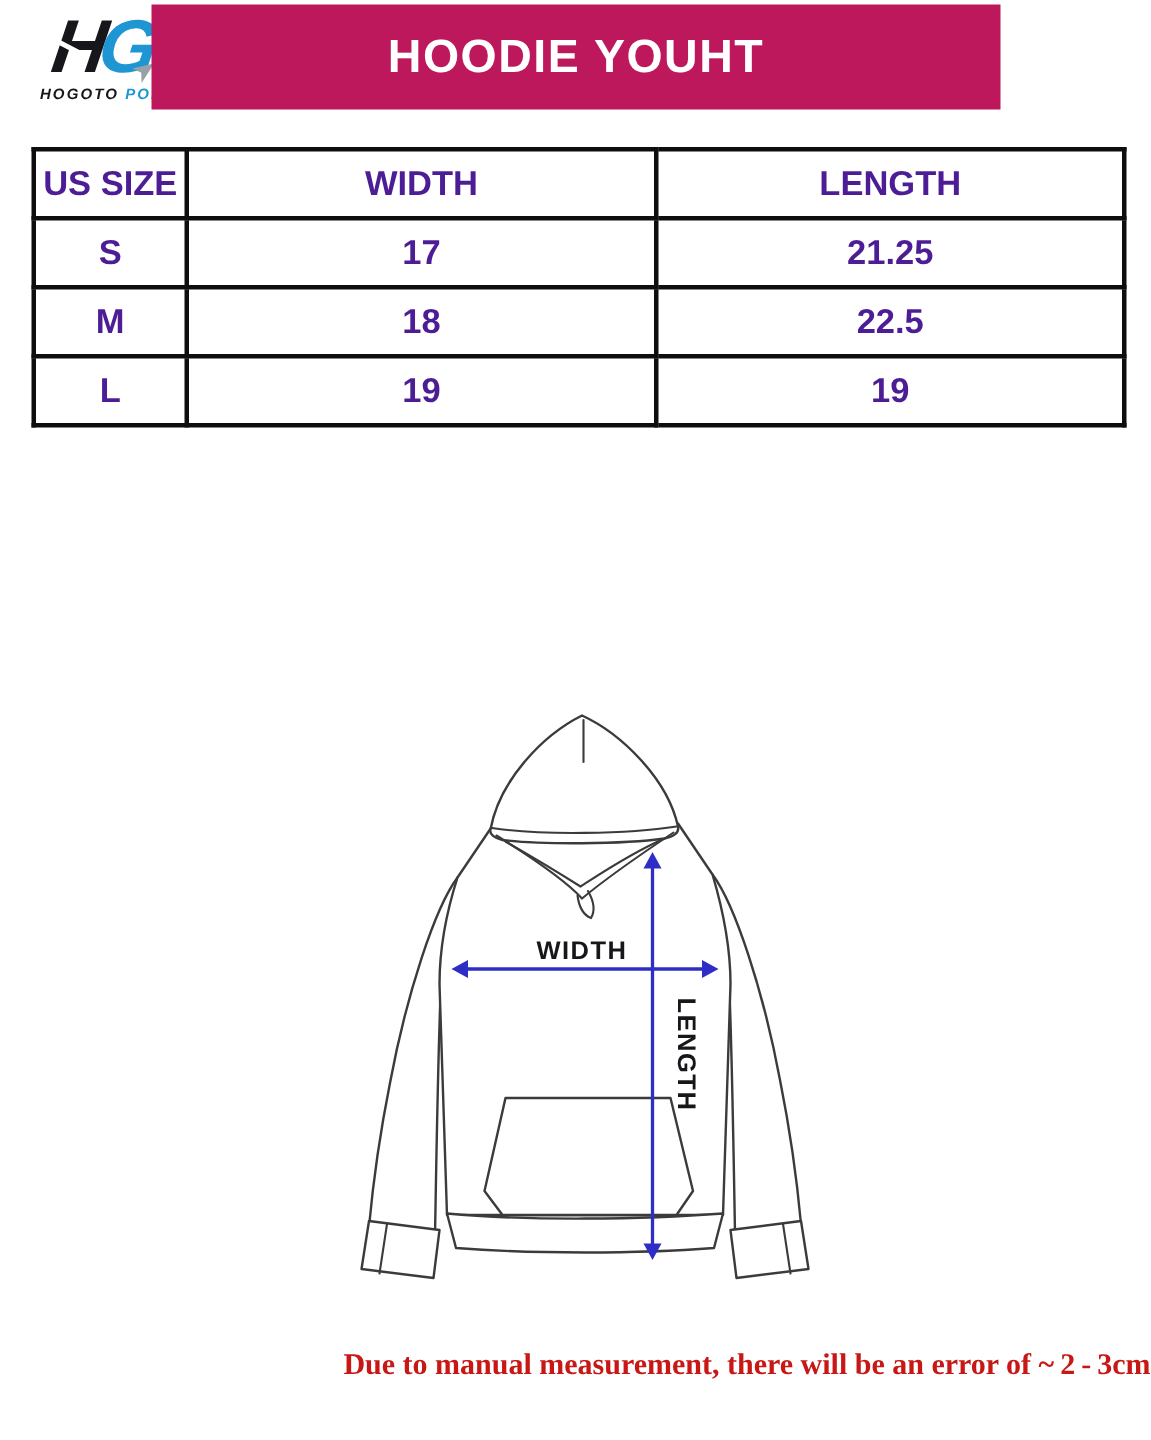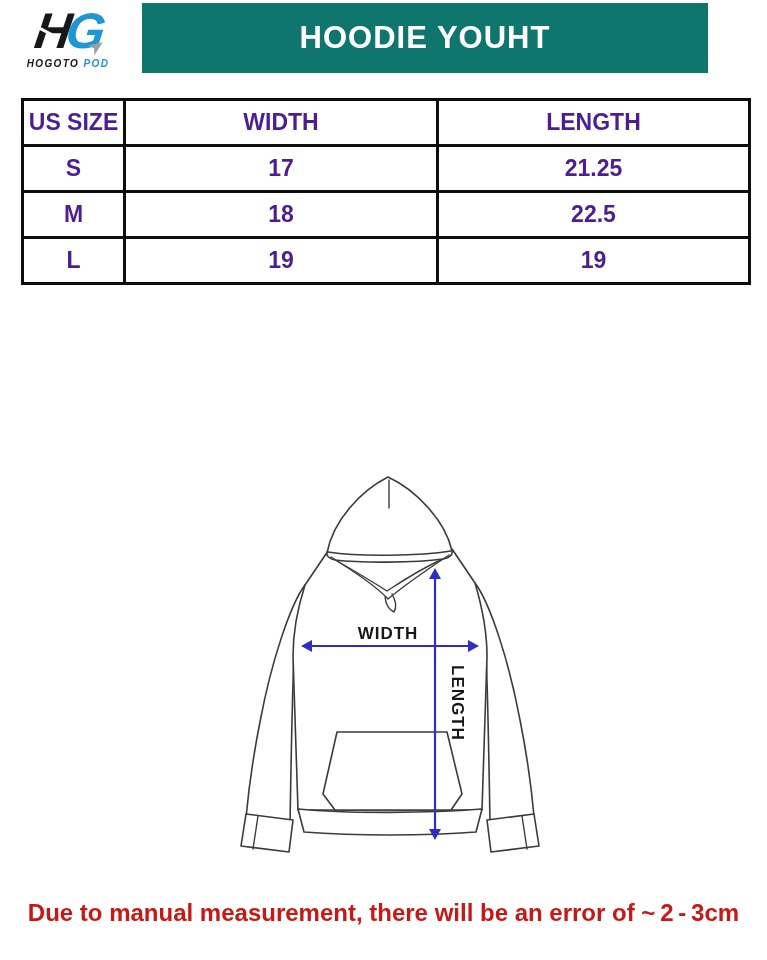--- a/index.html
+++ b/index.html
@@ -16,41 +16,41 @@
   .mono-g{color:#1e96d4;}
   .h-slash{position:absolute;left:8px;top:27px;width:24px;height:3px;background:#ffffff;
            transform:rotate(26deg);}
   .logo-arrow{position:absolute;right:6px;top:16px;font-size:17px;color:#98a0a8;
               font-style:normal;transform:rotate(-38deg);letter-spacing:0;}
   .logo-caption{font-size:10px;font-weight:bold;font-style:italic;letter-spacing:1.4px;
                 color:#17171b;white-space:nowrap;}
   .logo-caption .accent{color:#1e96d4;}
 
   
-  .banner{position:absolute;left:101px;top:3px;width:566px;height:70px;background:#0f766e;
-          display:flex;align-items:center;justify-content:center;margin-left:41px;}
+  .banner{position:absolute;left:101px;top:3px;width:566px;height:70px;background:#be185d;
+          display:flex;align-items:center;justify-content:center;}
   .banner-title{color:#ffffff;font-size:31px;font-weight:800;letter-spacing:1px;}
 
   
   .size-table{position:absolute;left:21px;top:98px;width:727px;border-collapse:collapse;
               table-layout:fixed;}
   .size-table td{border:3px solid #0e0e0e;text-align:center;vertical-align:middle;
                  height:43px;font-size:23px;font-weight:bold;color:#4c1d95;padding:0;}
 
   
   .hoodie{position:absolute;left:200px;top:460px;width:380px;height:420px;}
   .cloth{fill:#ffffff;stroke:#3b3b3b;stroke-width:1.6;stroke-linejoin:round;stroke-linecap:round;}
   .detail{fill:none;stroke:#3b3b3b;stroke-width:1.4;stroke-linecap:round;}
   .dim-line{fill:none;stroke-width:2.2;}
   .dim-label{font-family:"Liberation Sans", sans-serif;font-weight:bold;font-size:17px;
              fill:#17171b;letter-spacing:1px;}
 
   
-  .footer-note{position:absolute;left:0;width:100%;top:899px;text-align:center;
-               font-size:24px;font-weight:bold;color:#c81815;}
+  .footer-note{position:absolute;left:0;width:100%;top:899px;text-align:right;
+               font-size:20px;font-weight:bold;color:#c81815;font-family:Liberation Serif, serif;}
 </style>
 </head>
 <body>
 
 <div class="page">
 
   <div class="logo">
     <div class="monogram">
       <span class="mono-h">H</span><span class="mono-g">G</span>
       <span class="h-slash"></span>

